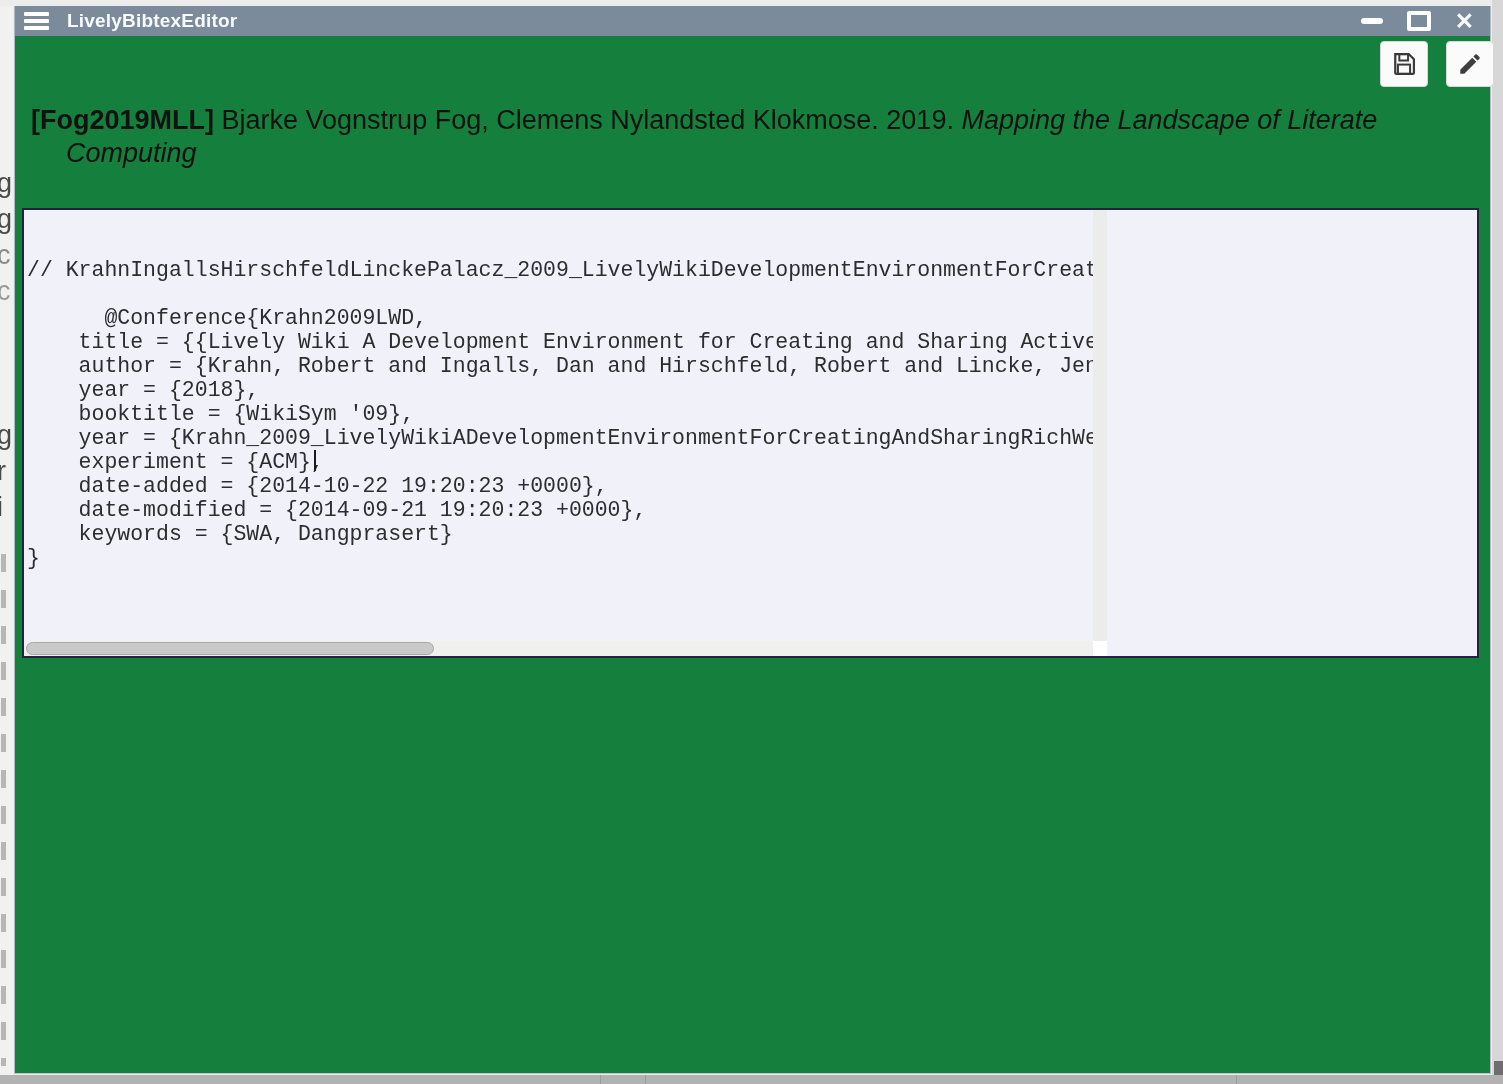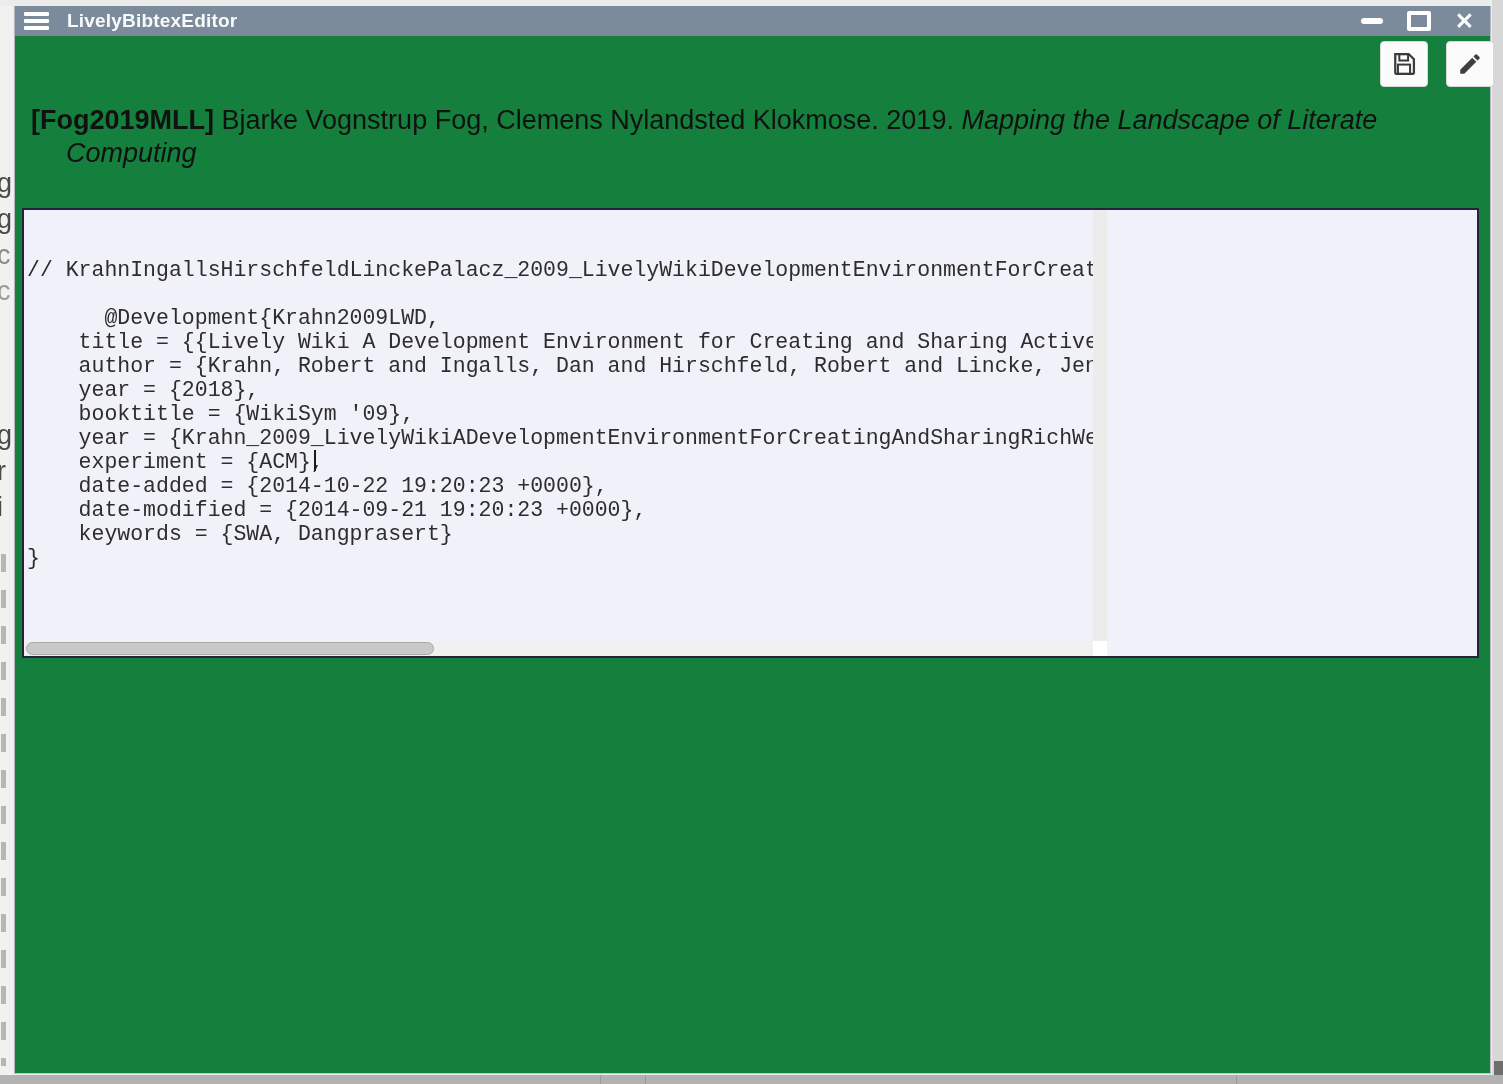--- a/index.html
+++ b/index.html
@@ -148,21 +148,21 @@
   <div class="btn edit">
     <svg width="26" height="26" viewBox="0 0 24 24">
       <path d="M3 17.25V21h3.75L17.81 9.94l-3.75-3.75L3 17.25zM20.71 7.04a1 1 0 0 0 0-1.41l-2.34-2.34a1 1 0 0 0-1.41 0l-1.83 1.83 3.75 3.75 1.83-1.83z" fill="#3f3f3f"></path>
     </svg>
   </div>
 
   <div class="editor">
     <div class="code">
       <div class="code-line">// KrahnIngallsHirschfeldLinckePalacz_2009_LivelyWikiDevelopmentEnvironmentForCreat</div>
       <div class="code-line"></div>
-      <div class="code-line">      @Development{Krahn2009LWD,</div>
+      <div class="code-line">      @Conference{Krahn2009LWD,</div>
       <div class="code-line">    title = {{Lively Wiki A Development Environment for Creating and Sharing Active</div>
       <div class="code-line">    author = {Krahn, Robert and Ingalls, Dan and Hirschfeld, Robert and Lincke, Jen</div>
       <div class="code-line">    year = {2018},</div>
       <div class="code-line">    booktitle = {WikiSym '09},</div>
       <div class="code-line">    year = {Krahn_2009_LivelyWikiADevelopmentEnvironmentForCreatingAndSharingRichWe</div>
       <div class="code-line">    experiment = {ACM},</div>
       <div class="code-line">    date-added = {2014-10-22 19:20:23 +0000},</div>
       <div class="code-line">    date-modified = {2014-09-21 19:20:23 +0000},</div>
       <div class="code-line">    keywords = {SWA, Dangprasert}</div>
       <div class="code-line">}</div>

